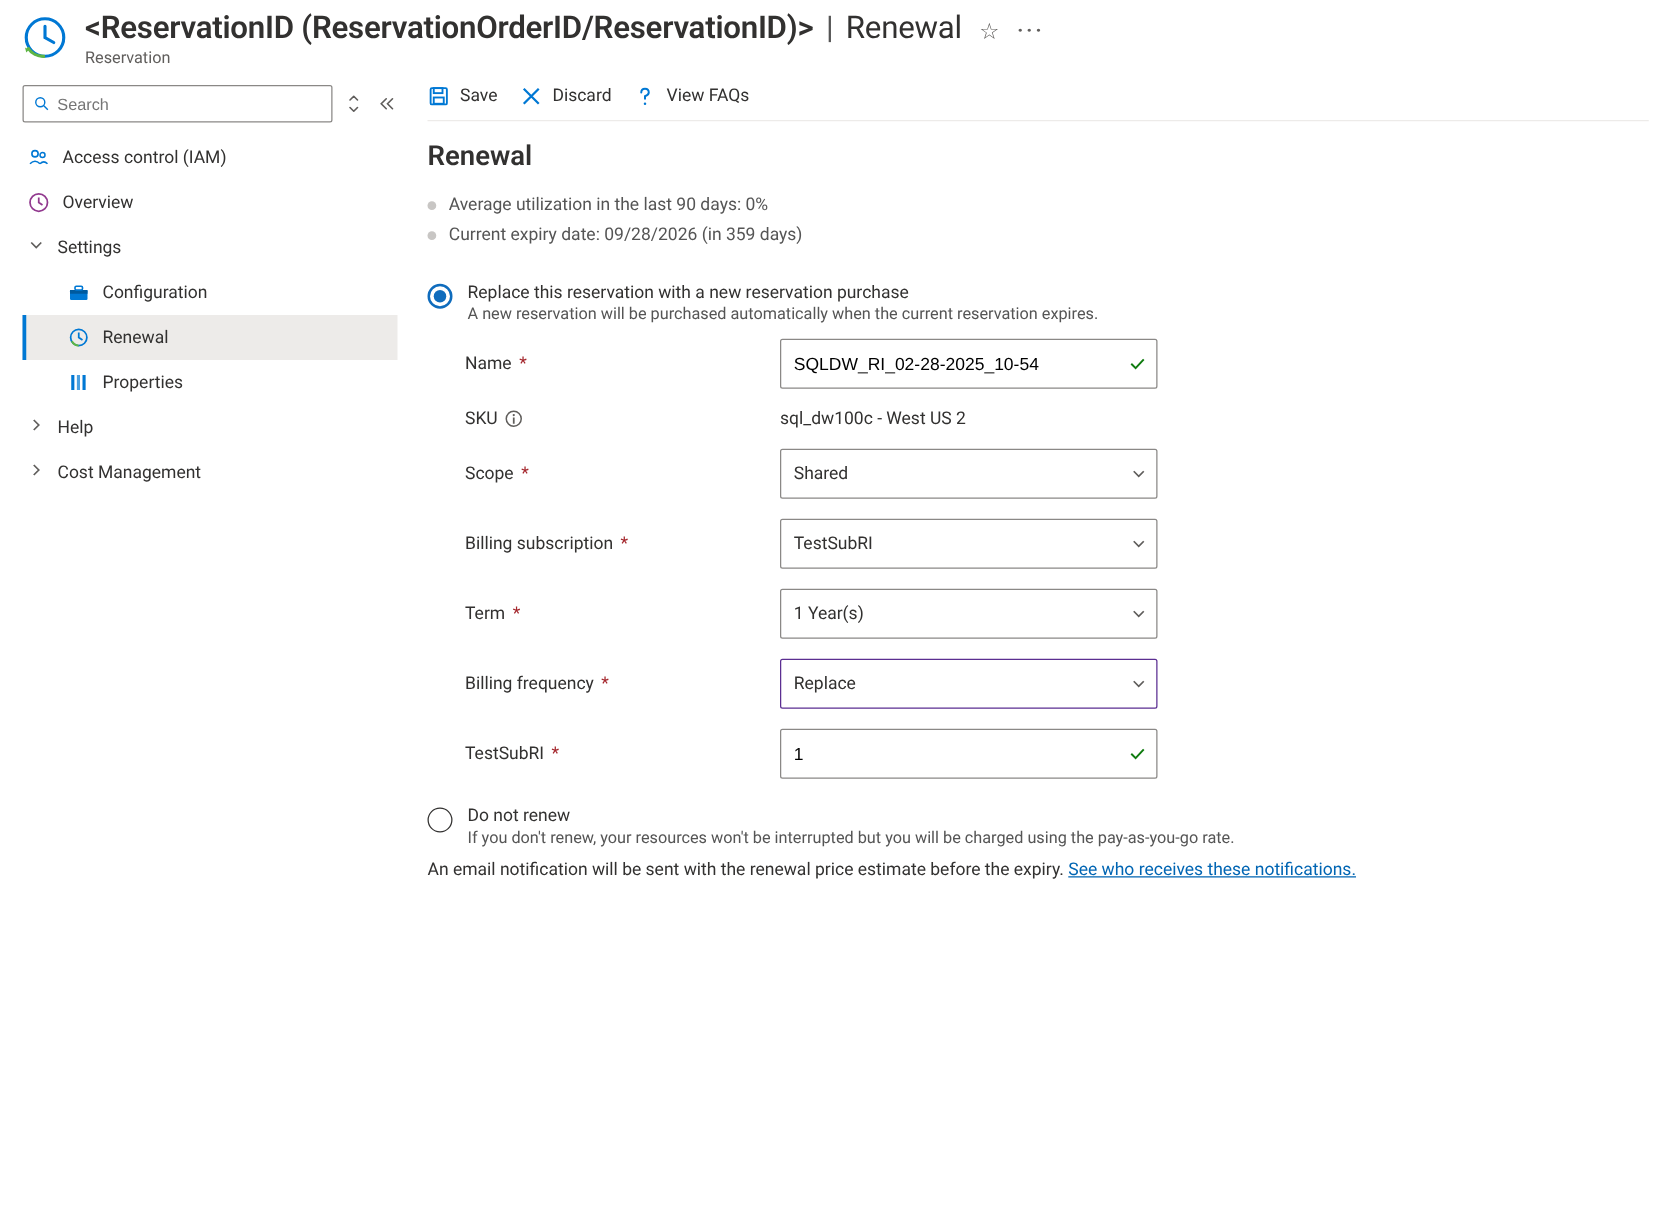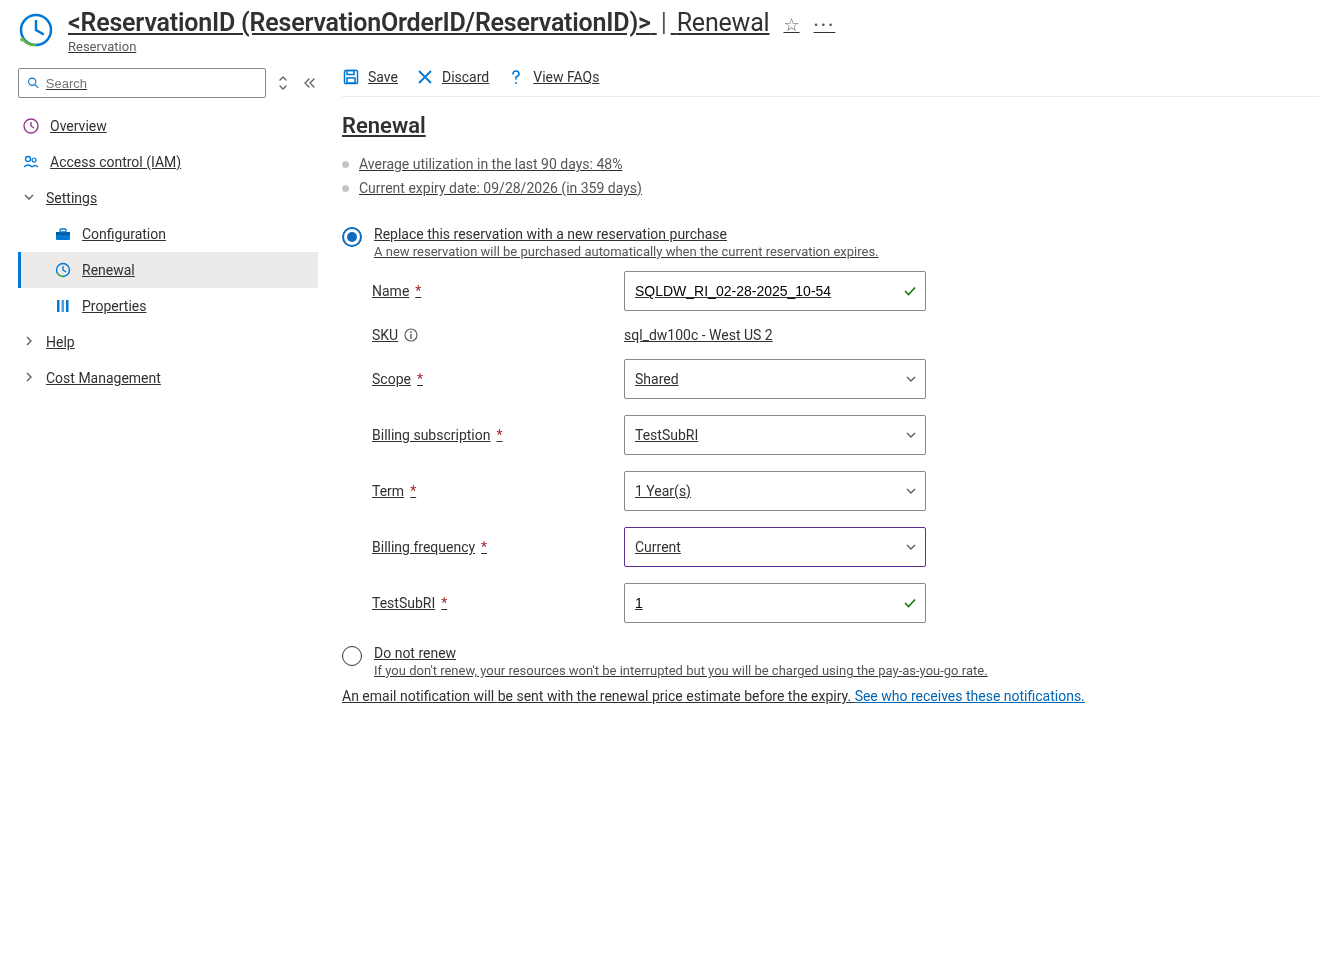--- a/index.html
+++ b/index.html
@@ -2,21 +2,21 @@
 <html><head>
 <meta charset="utf-8">
 <style>
   * { box-sizing: border-box; margin: 0; padding: 0; }
   body {
     font-family: "Segoe UI", -apple-system, BlinkMacSystemFont, Roboto, sans-serif;
     font-size: 13px;
     color: #323130;
     background: #fff;
   }
-  .page { display: flex; flex-direction: column; text-decoration: underline; }
+  .page { display: flex; flex-direction: column; }
   .header {
     display: flex; align-items: flex-start; padding: 8px 18px 6px 18px;
   }
   .header-icon {
     width: 36px; height: 36px; flex: 0 0 36px; margin-right: 14px; margin-top: 4px;
   }
   .header-text { flex: 1; }
   .title-row { display: flex; align-items: center; gap: 14px; }
   .title {
     font-size: 25px; font-weight: 600; letter-spacing: -0.2px;
@@ -178,36 +178,36 @@
           <svg width="14" height="12" viewBox="0 0 14 12">
               <path d="M7 2 L3 6 L7 10 M12 2 L8 6 L12 10" stroke="#605e5c" stroke-width="1.3" fill="none" stroke-linecap="round"></path>
             </svg>
         </div>
       </div>
 
       <div class="nav">
         <div class="nav-item">
           <span class="nav-icon">
             <svg viewBox="0 0 18 18">
-                <circle cx="9" cy="9" r="7" fill="none" stroke="#923a8f" stroke-width="1.4"></circle>
-                <path d="M9 5 L9 9 L12 11" stroke="#923a8f" stroke-width="1.4" fill="none"></path>
-              </svg>
-          </span>
-          <span>Overview</span>
-        </div>
-        <div class="nav-item">
-          <span class="nav-icon">
-            <svg viewBox="0 0 18 18">
                 <circle cx="6" cy="6" r="2.5" fill="none" stroke="#0078d4" stroke-width="1.3"></circle>
                 <path d="M2 14 q4 -4 8 0" fill="none" stroke="#0078d4" stroke-width="1.3"></path>
                 <circle cx="12" cy="7" r="2" fill="none" stroke="#0078d4" stroke-width="1.2"></circle>
                 <path d="M10 14 q3 -3 6 0" fill="none" stroke="#0078d4" stroke-width="1.2"></path>
               </svg>
           </span>
           <span>Access control (IAM)</span>
+        </div>
+        <div class="nav-item">
+          <span class="nav-icon">
+            <svg viewBox="0 0 18 18">
+                <circle cx="9" cy="9" r="7" fill="none" stroke="#923a8f" stroke-width="1.4"></circle>
+                <path d="M9 5 L9 9 L12 11" stroke="#923a8f" stroke-width="1.4" fill="none"></path>
+              </svg>
+          </span>
+          <span>Overview</span>
         </div>
 
         <div class="nav-group">
           <span class="chev">
             <svg width="12" height="12" viewBox="0 0 12 12">
                 <path d="M2 4 L6 8 L10 4" stroke="#605e5c" stroke-width="1.4" fill="none"></path>
               </svg>
           </span>
           <span>Settings</span>
         </div>
@@ -284,21 +284,21 @@
             </svg>
           <span>View FAQs</span>
         </div>
       </div>
 
       <div class="section-title">Renewal</div>
 
       <div class="info-list">
         <div class="info-row">
           <span class="bullet"></span>
-          <span>Average utilization in the last 90 days: 48%</span>
+          <span>Average utilization in the last 90 days: 0%</span>
         </div>
         <div class="info-row">
           <span class="bullet"></span>
           <span>Current expiry date: 09/28/2026 (in 359 days)</span>
         </div>
       </div>
 
       <div class="radio-block">
         <div class="radio-outer checked">
             <div class="radio-inner"></div>
@@ -381,21 +381,21 @@
               </span>
           </div>
         </div>
 
         <div class="form-row">
           <div class="form-label">
               <span>Billing frequency</span> 
               <span class="req">*</span>
             </div>
           <div class="form-control focus">
-            <span>Current</span>
+            <span>Replace</span>
             <span class="ctl-right chev-down">
                 <svg viewBox="0 0 12 12">
                   <path d="M2 4 L6 8 L10 4" stroke="#605e5c" stroke-width="1.4" fill="none"></path>
                 </svg>
               </span>
           </div>
         </div>
 
         <div class="form-row">
           <div class="form-label">

